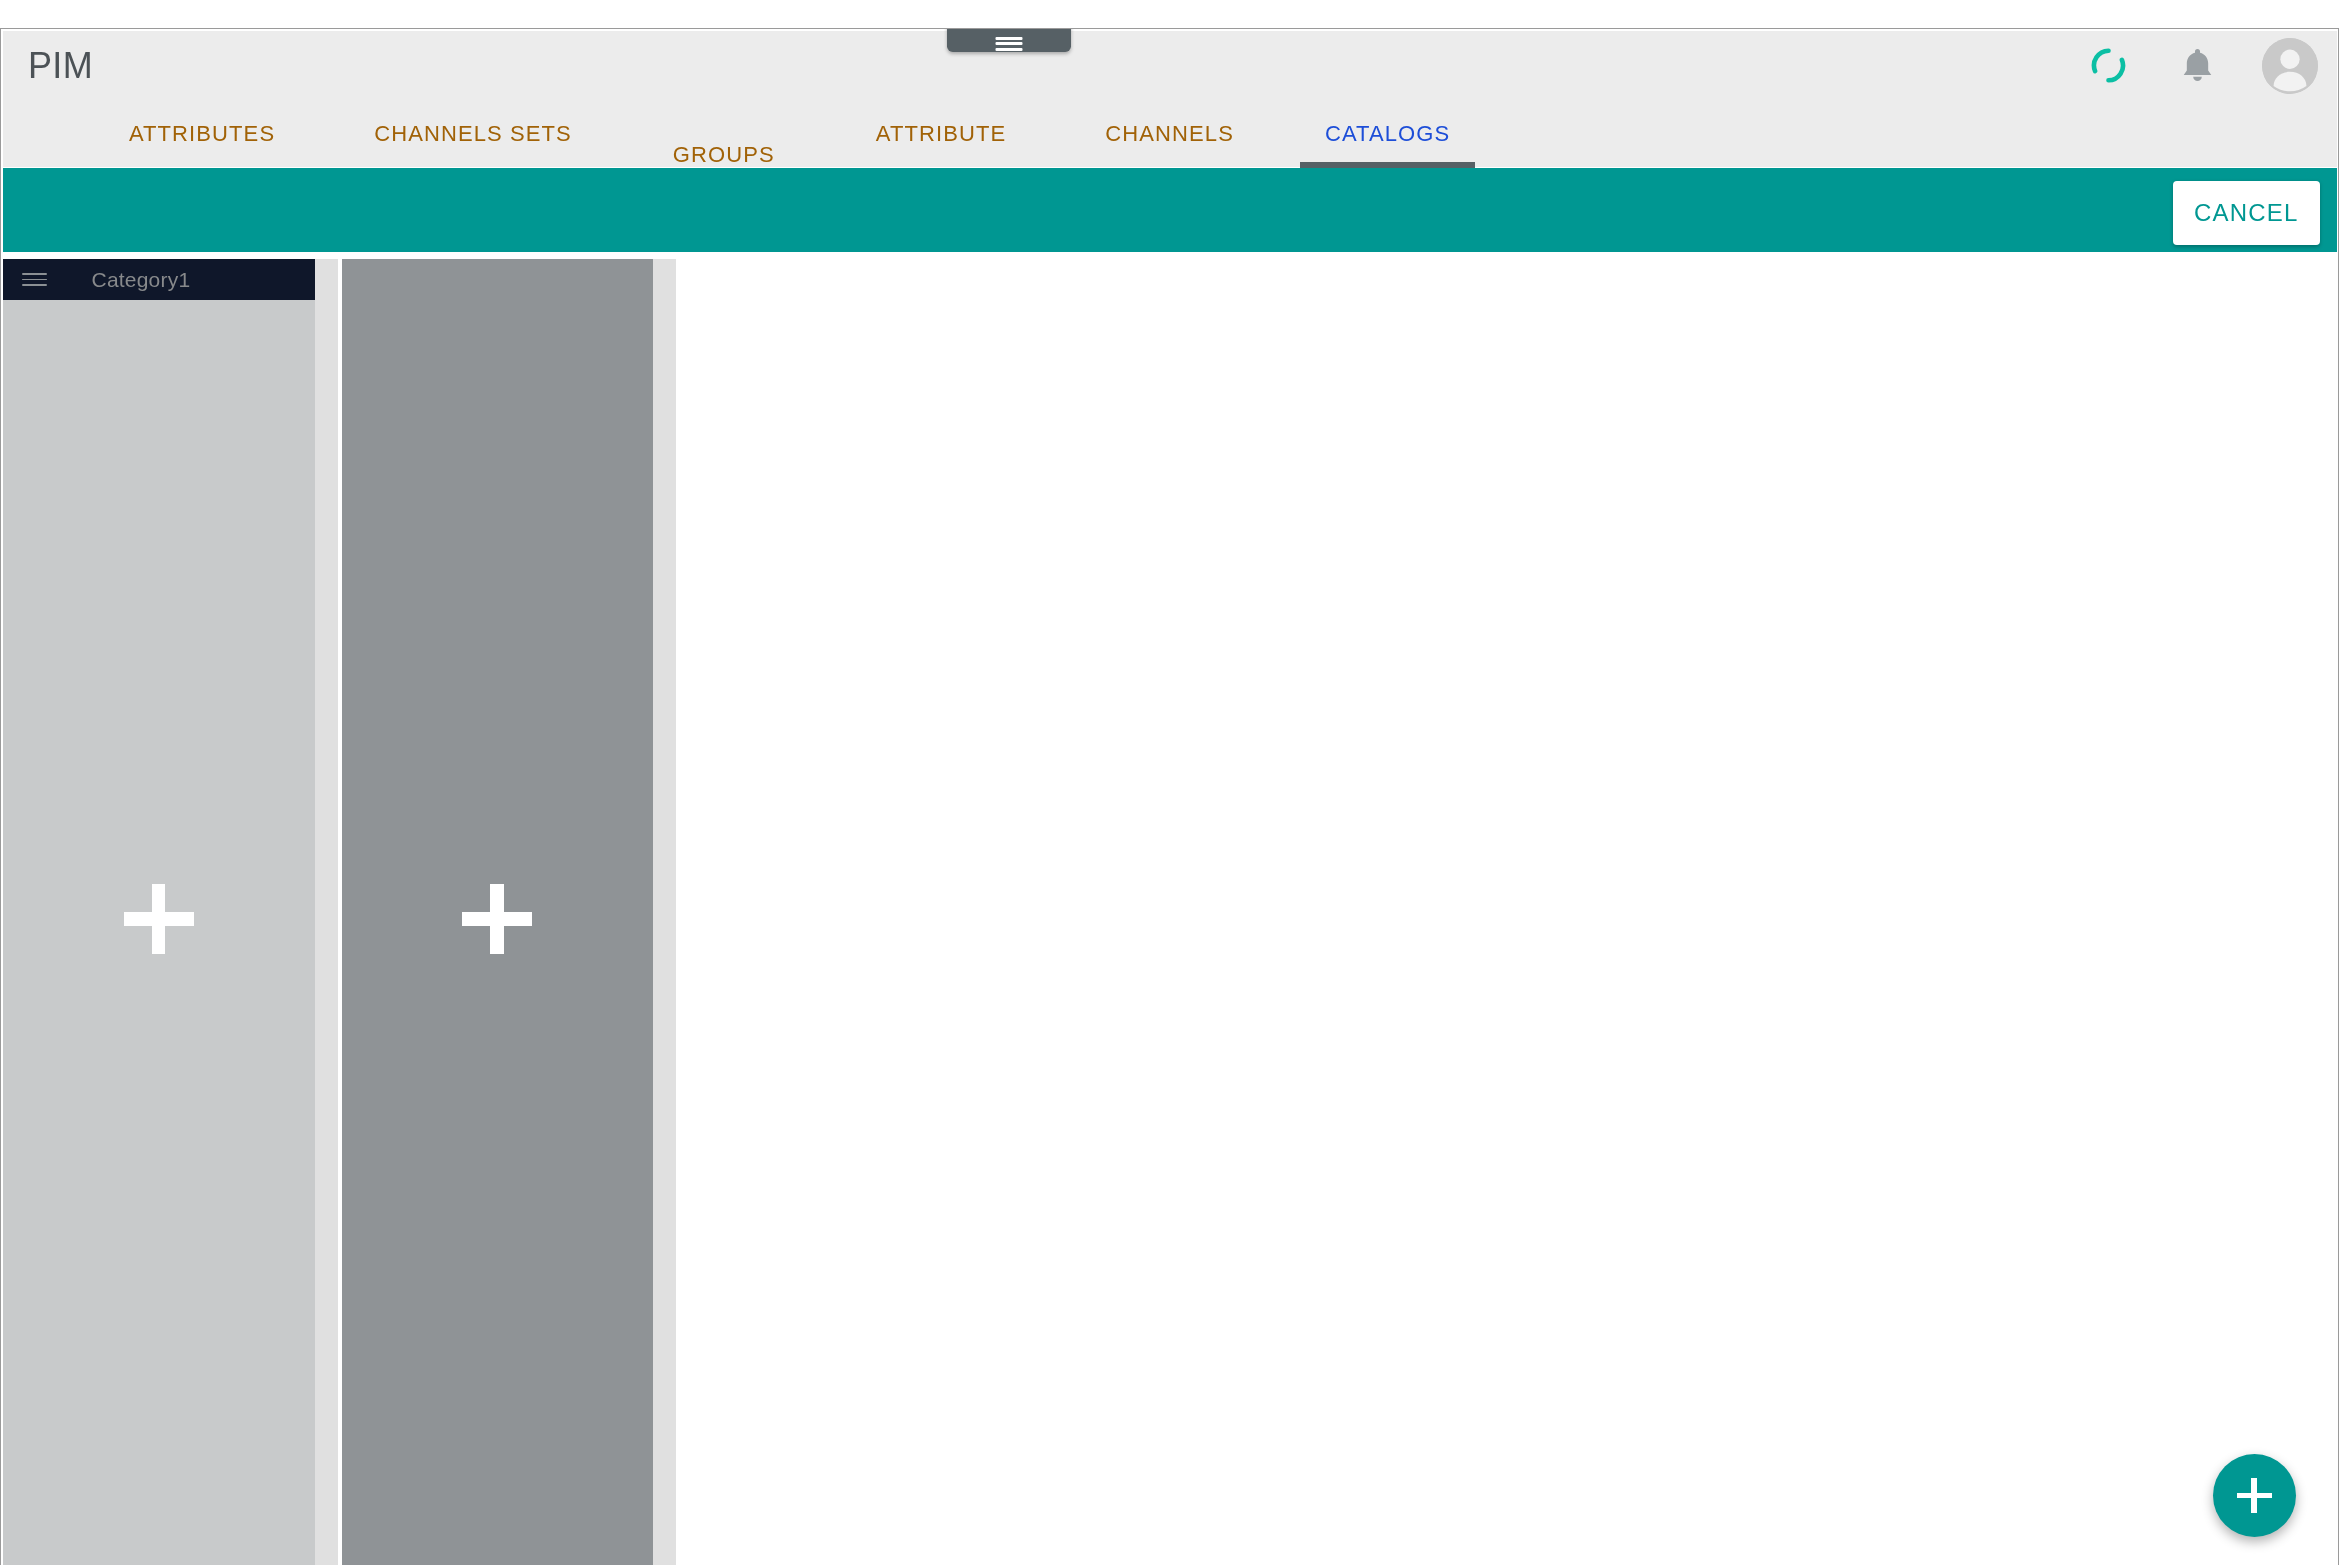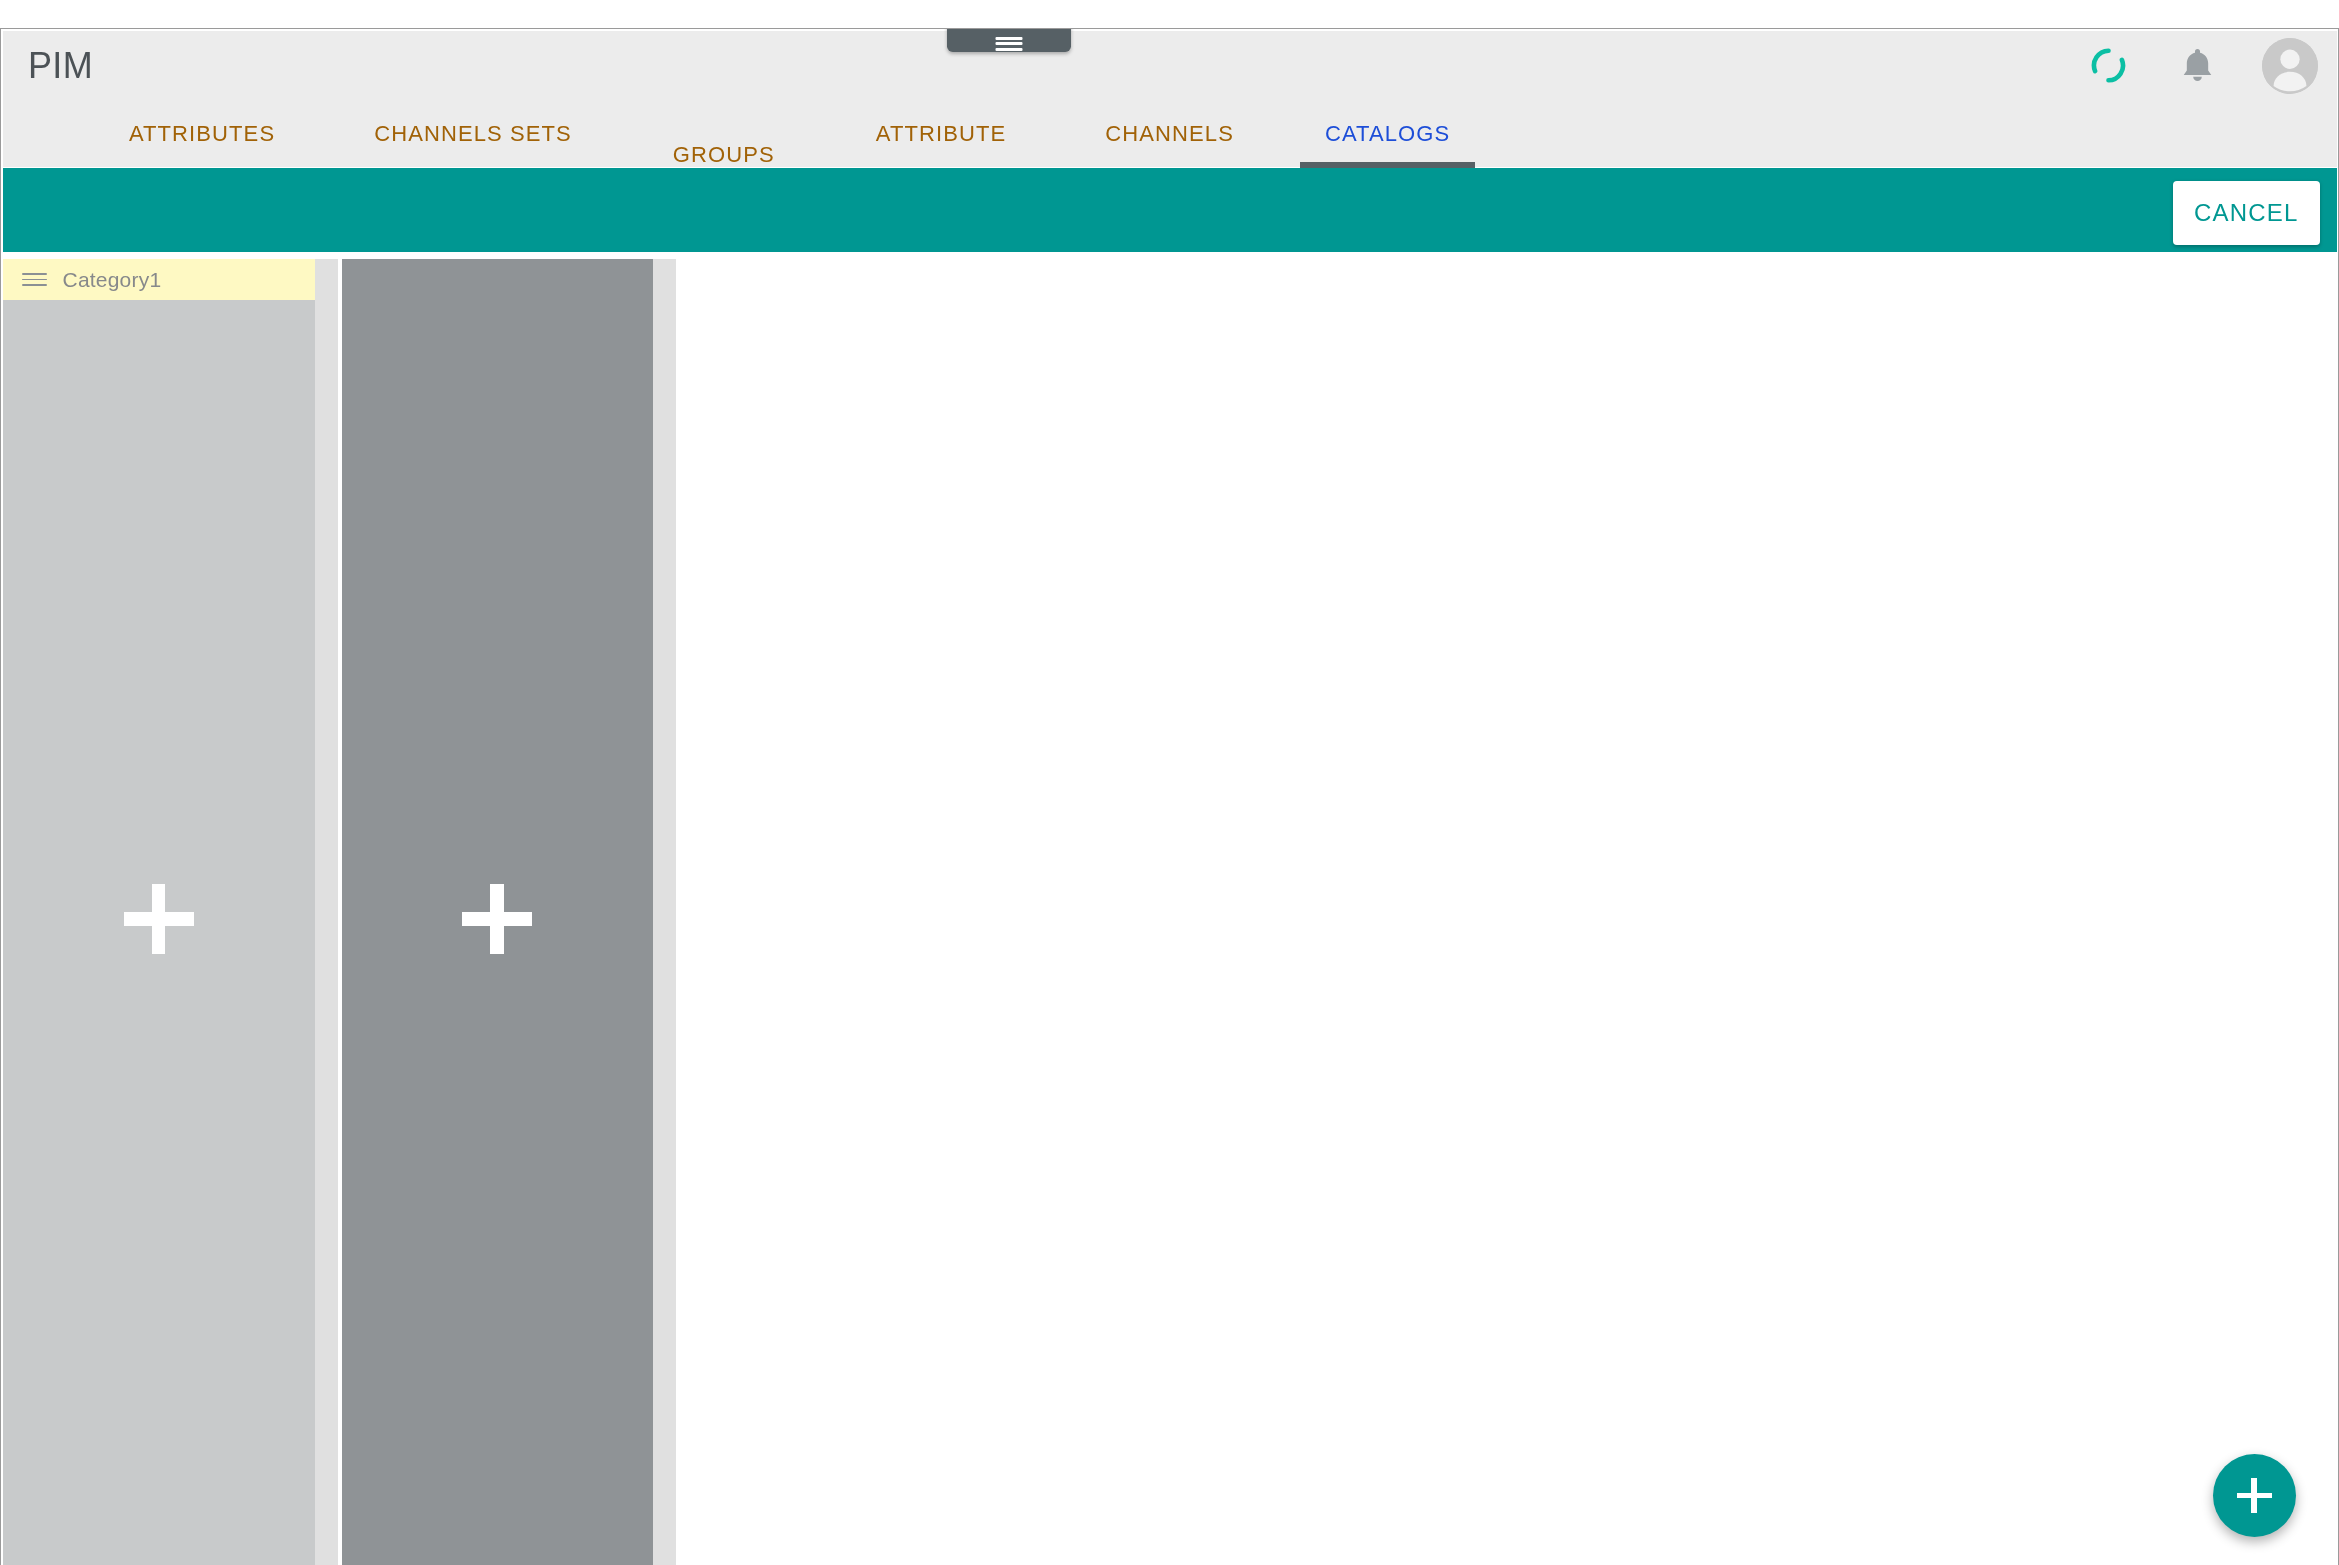--- a/index.html
+++ b/index.html
@@ -203,26 +203,27 @@
     height: 1320px;
     background: #e0e0e0;
   }
 
   .cat-row {
     position: absolute;
     left: 0;
     top: 0;
     width: 312px;
     height: 41px;
-    background: #fef9c3;
+    background: #0f172a;
     display: flex;
     align-items: center;
     padding-left: 19.3px;
     box-sizing: border-box;
     cursor: pointer;
+    gap: 29px;
   }
   .drag-handle {
     width: 25px;
     height: 17.4px;
     margin-right: 15.4px;
     display: flex;
     flex-direction: column;
     justify-content: center;
     gap: 3.9px;
     cursor: grab;

